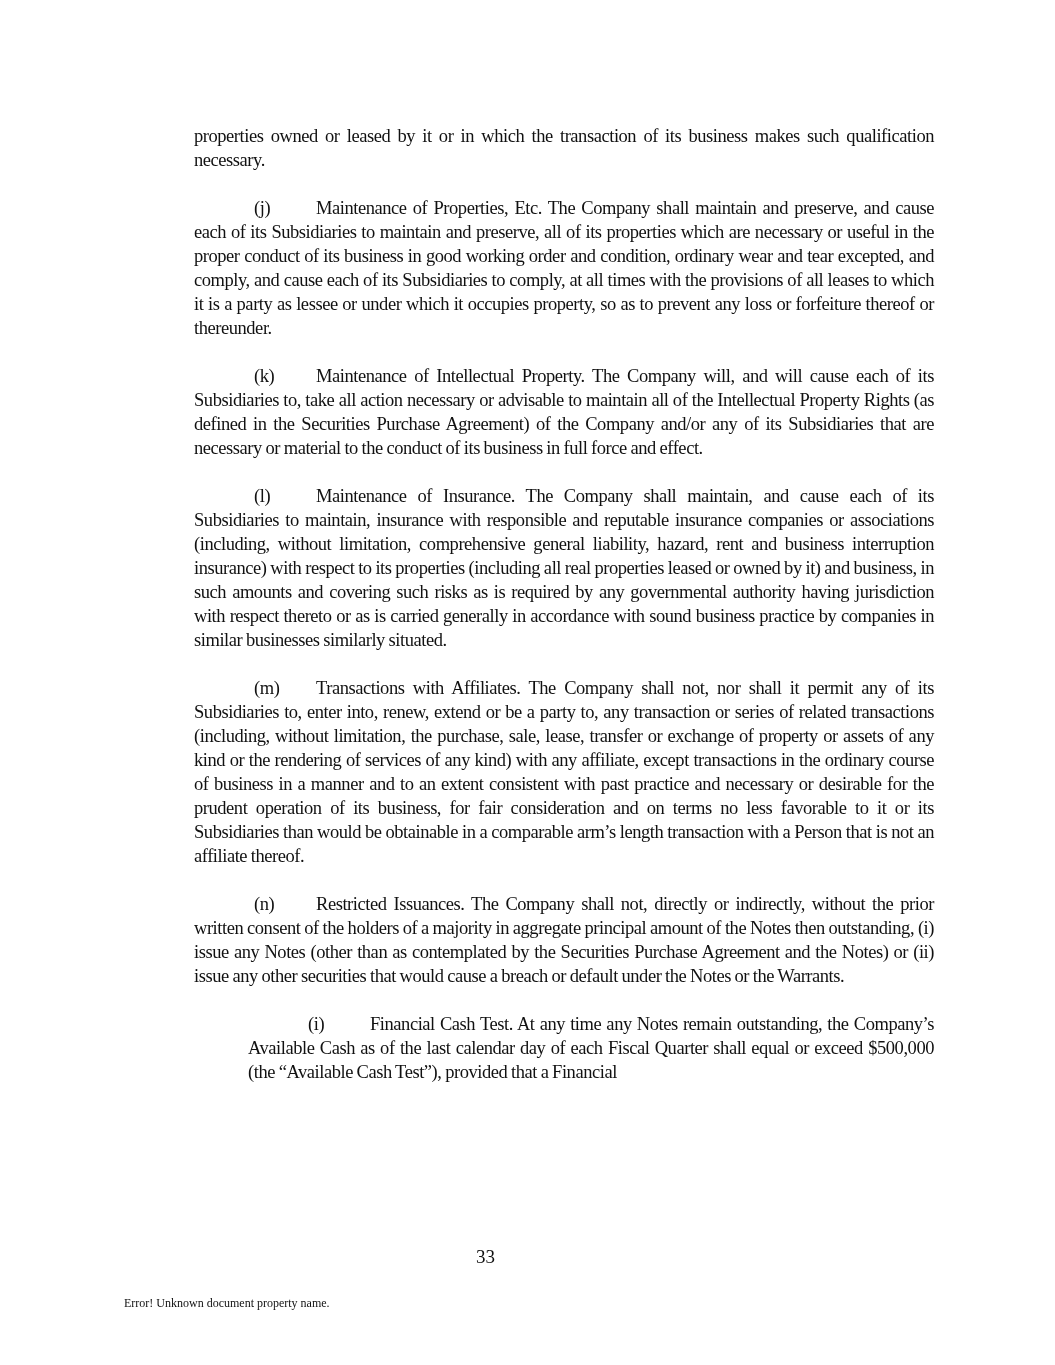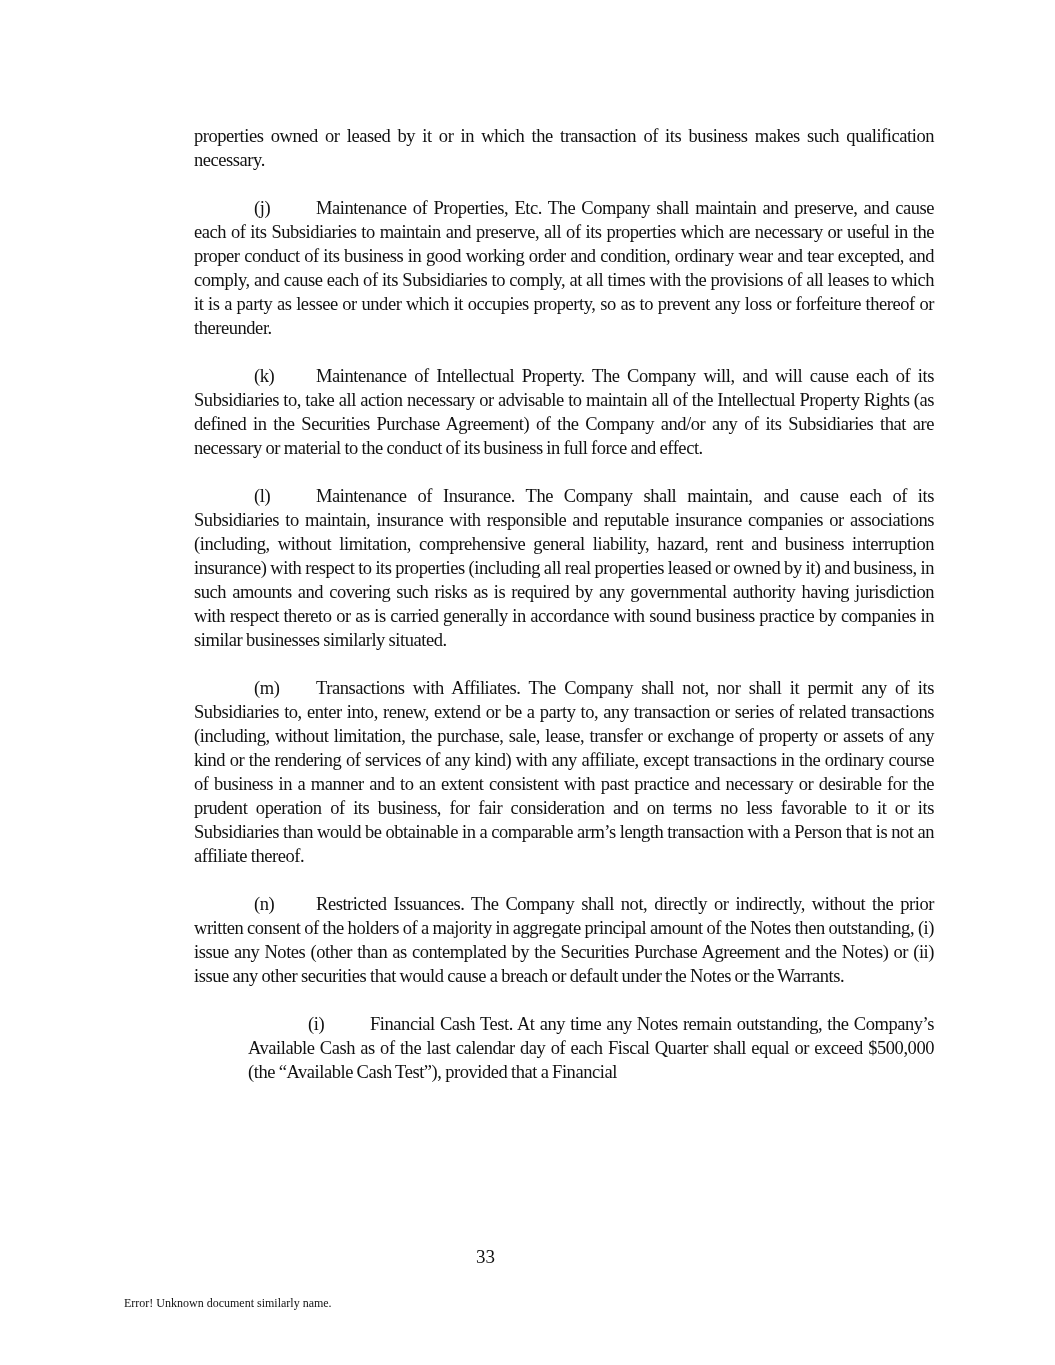--- a/index.html
+++ b/index.html
@@ -30,13 +30,13 @@
 
   <p class="para"><span class="lab">(m)</span><span class="head">Transactions with Affiliates</span><span>.  The Company shall not, nor shall it permit any of its Subsidiaries to, enter into, renew, extend or be a party to, any transaction or series of related transactions (including, without limitation, the purchase, sale, lease, transfer or exchange of property or assets of any kind or the rendering of services of any kind) with any affiliate, except transactions in the ordinary course of business in a manner and to an extent consistent with past practice and necessary or desirable for the prudent operation of its business, for fair consideration and on terms no less favorable to it or its Subsidiaries than would be obtainable in a comparable arm’s length transaction with a Person that is not an affiliate thereof.</span></p>
 
   <p class="para"><span class="lab">(n)</span><span class="head">Restricted Issuances</span><span>.  The Company shall not, directly or indirectly, without the prior written consent of the holders of a majority in aggregate principal amount of the Notes then outstanding, (i) issue any Notes (other than as contemplated by the Securities Purchase Agreement and the Notes) or (ii) issue any other securities that would cause a breach or default under the Notes or the Warrants.</span></p>
 
 
   <p class="para sub"><span class="lab">(i)</span><span class="head">Financial Cash Test</span><span>.  At any time any Notes remain outstanding, the Company’s Available Cash as of the last calendar day of each Fiscal Quarter shall equal or exceed $500,000 (the “Available Cash Test”), provided that a Financial</span></p>
 </div>
 
 <div class="pnum">33</div>
-<div class="footer">Error! Unknown document similarly name.</div>
+<div class="footer">Error! Unknown document property name.</div>
 
 </body></html>

